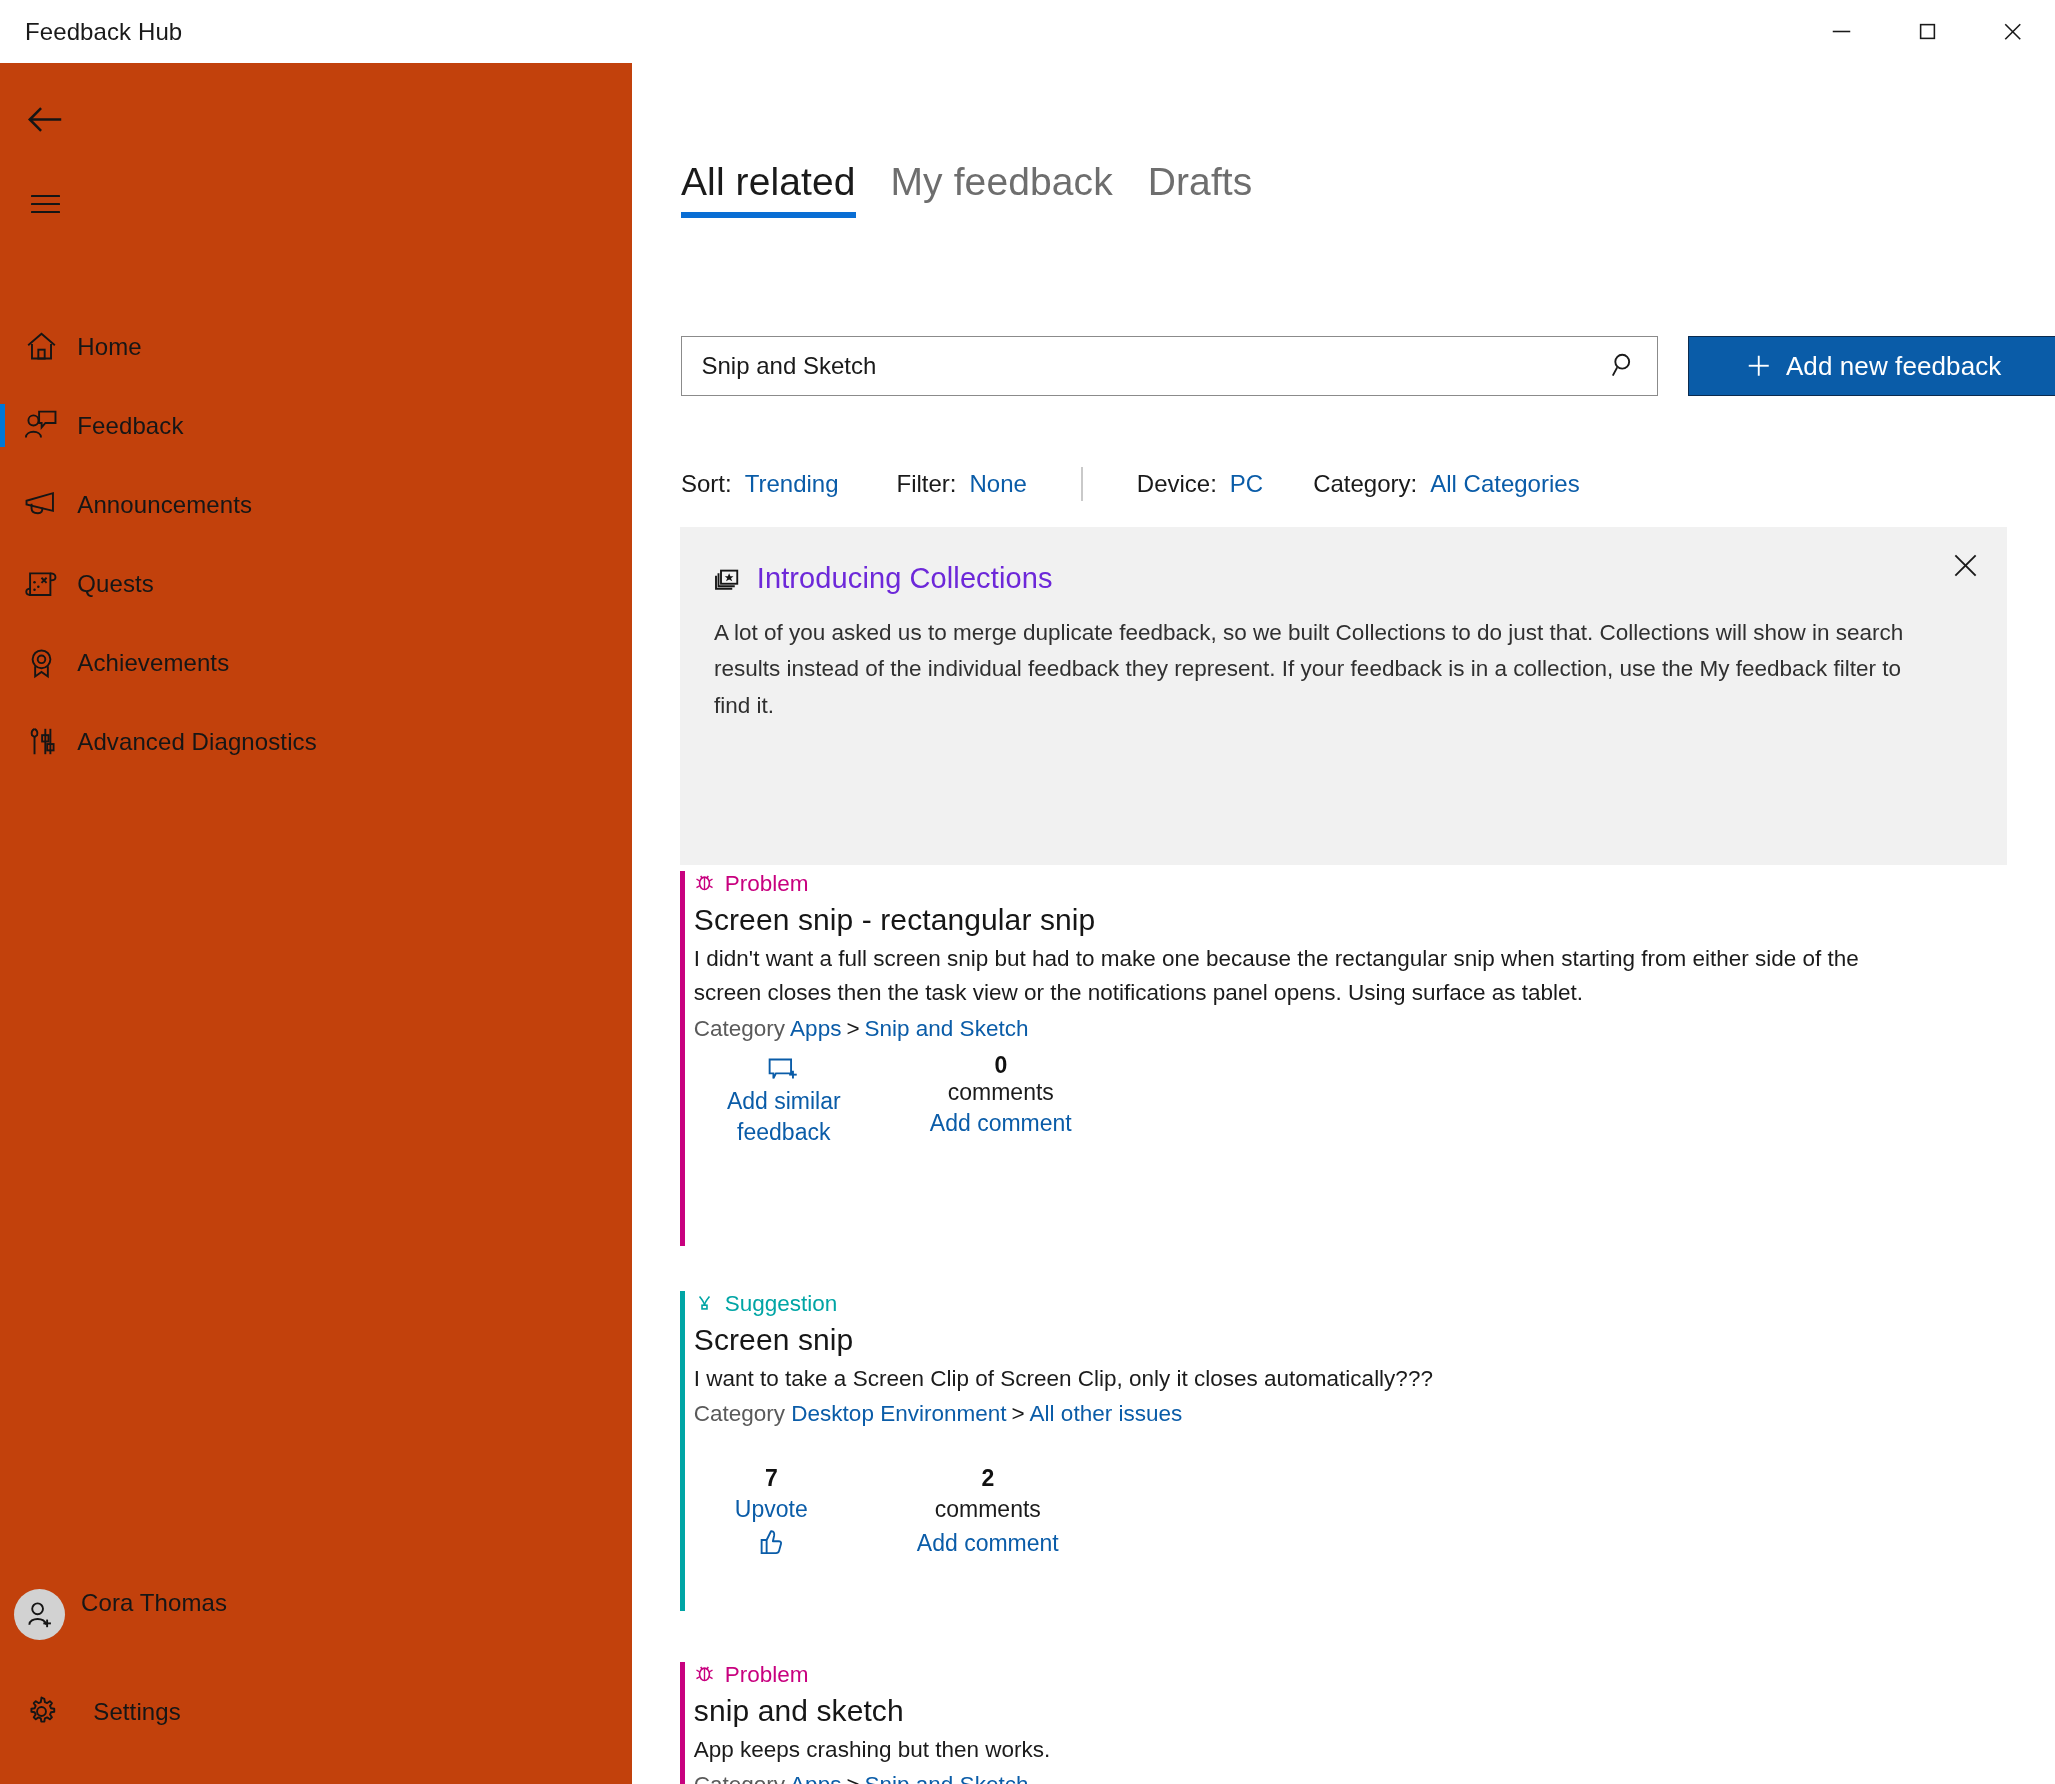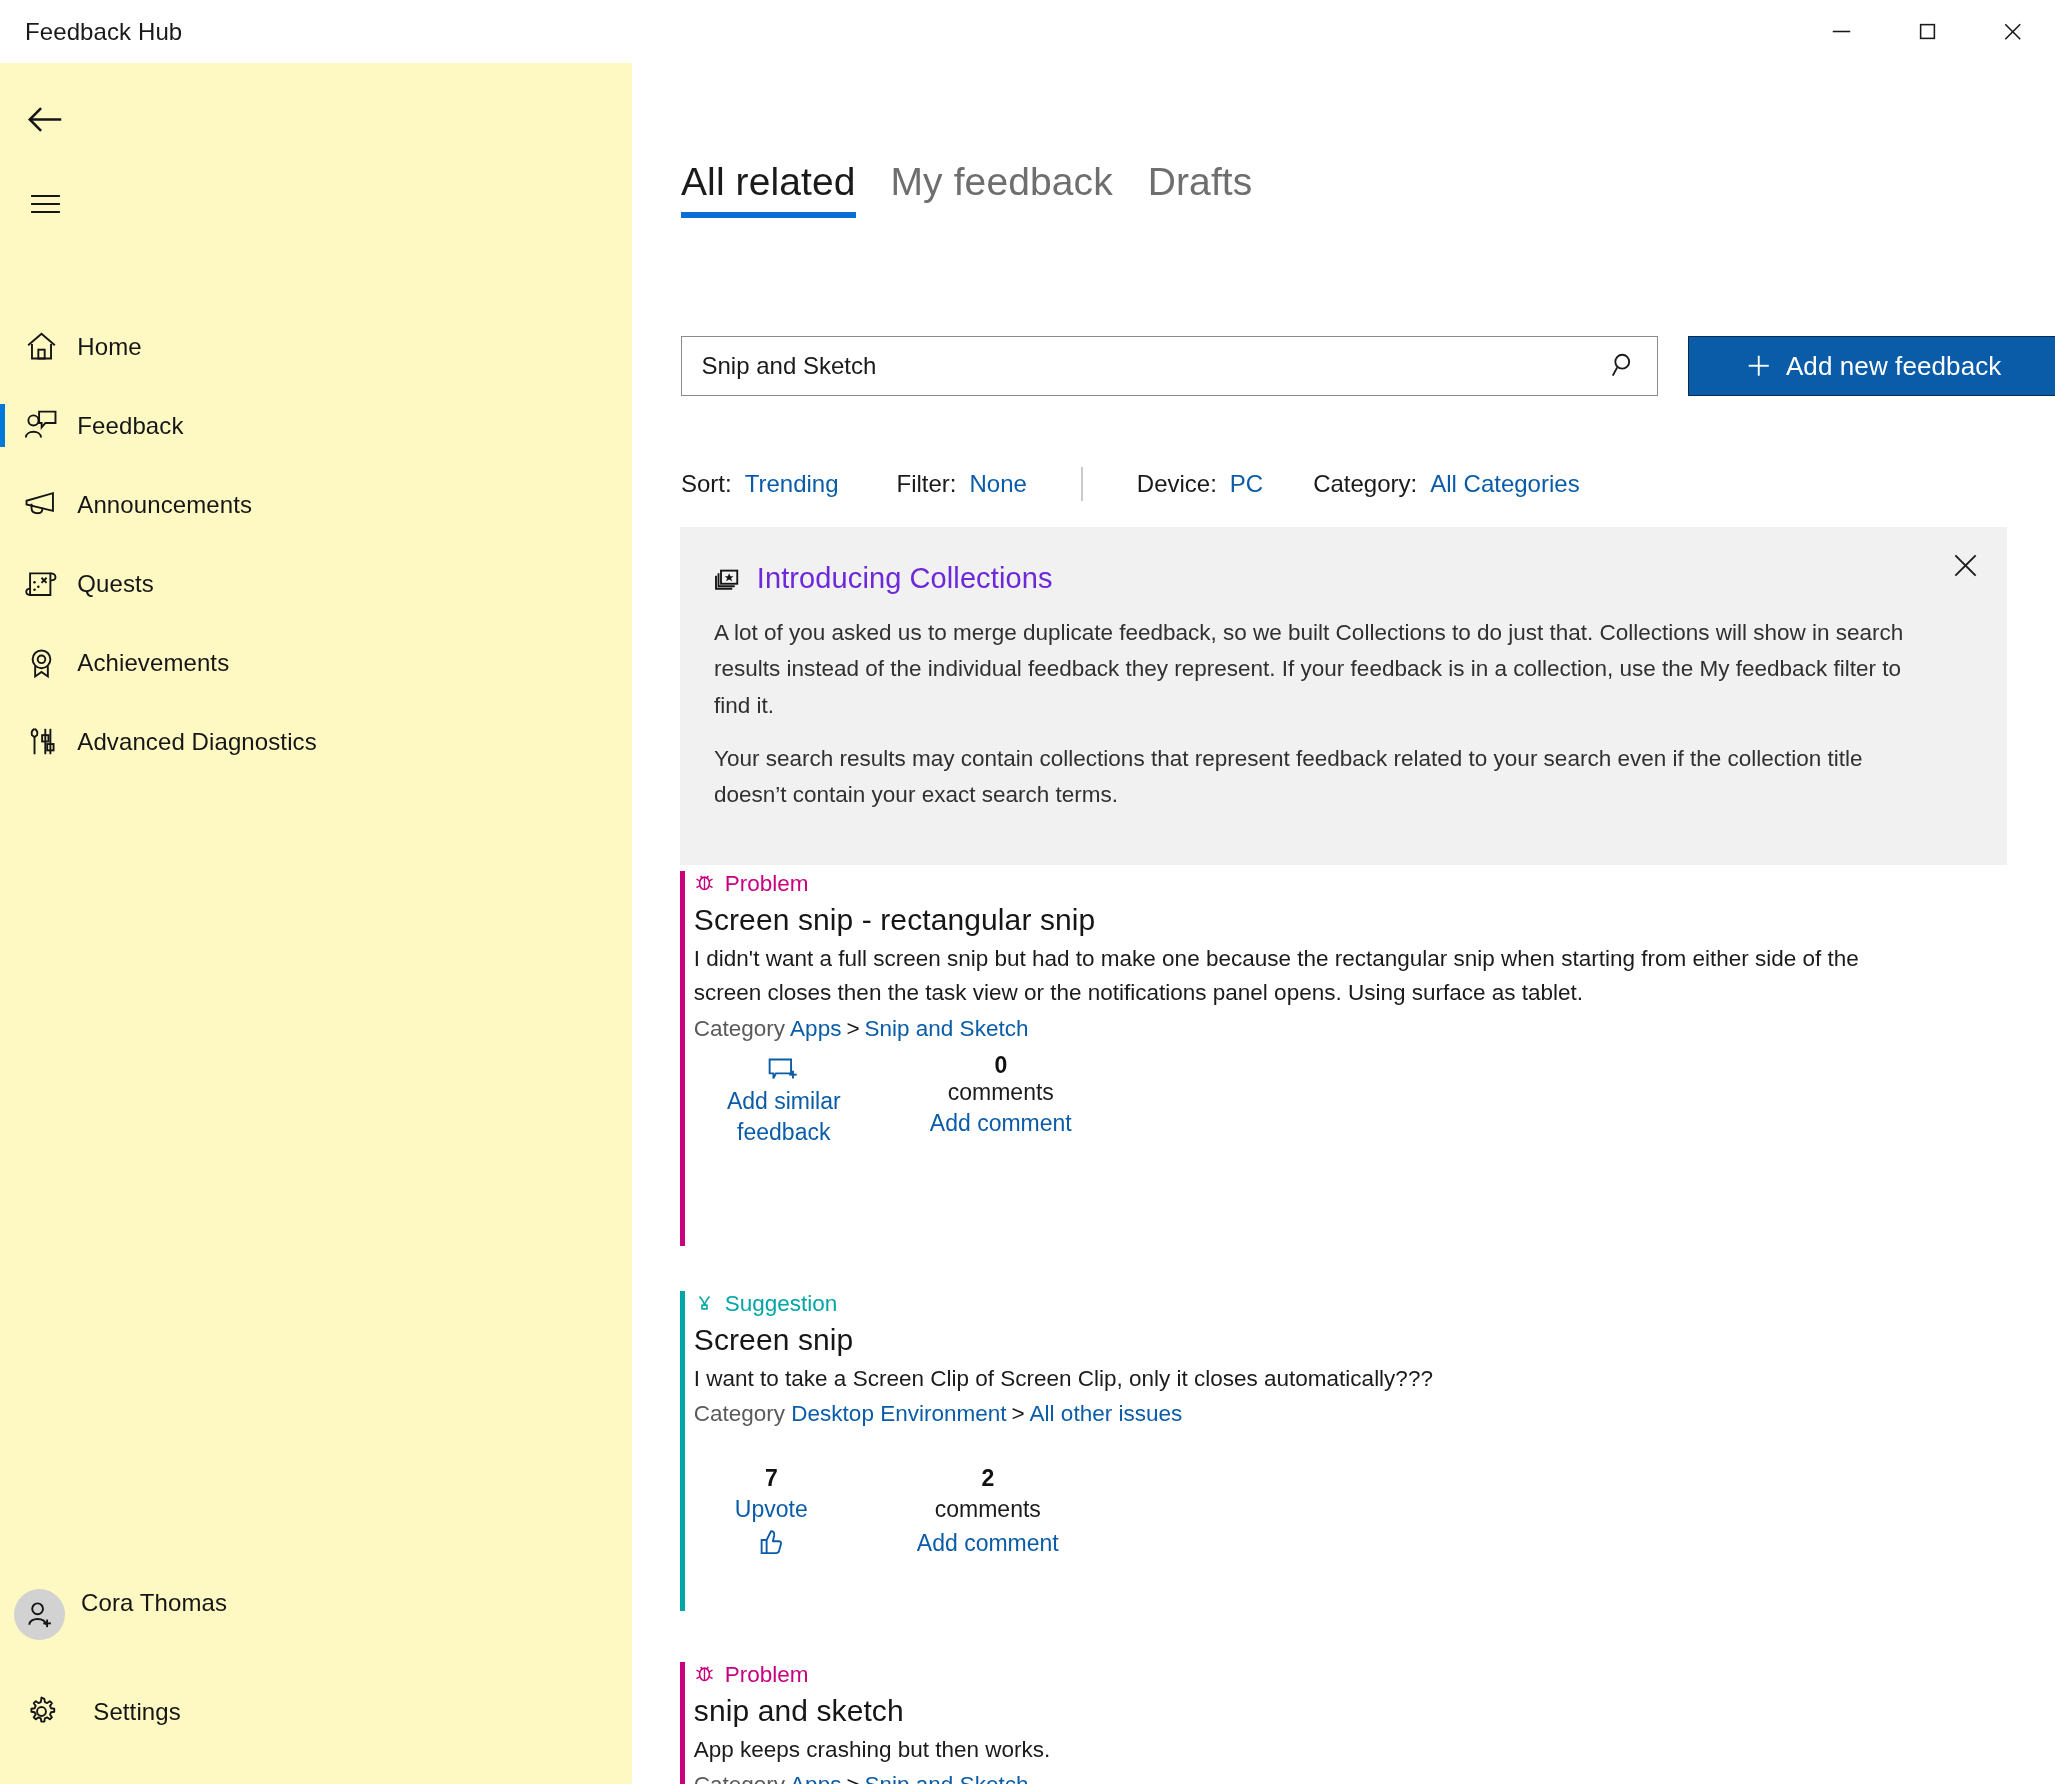--- a/index.html
+++ b/index.html
@@ -29,21 +29,21 @@
   .win-btn {
     width: 86px; height: 63px;
     display: flex; align-items: center; justify-content: center;
   }
   .win-btn svg { display: block; }
 
   
   .sidebar {
     position: absolute; left: 0; top: 63px;
     width: 632px; height: 1722px;
-    background: #fef9c3;
+    background: #c2410c;
   }
   .nav-icon-btn {
     position: absolute; left: 15px;
     width: 60px; height: 60px;
     display: flex; align-items: center; justify-content: center;
   }
   .back-btn  { top: 26px; }
   .hamburger-btn { top: 111px; }
   .hamburger-lines { width: 29px; }
   .hamburger-lines div {
@@ -436,21 +436,20 @@
         <svg width="29" height="27.5" viewBox="0 0 46 44">
           <rect x="11" y="9" width="26" height="21" fill="none" stroke="#151515" stroke-width="3"></rect>
           <path d="M7 13 V34 H33" fill="none" stroke="#151515" stroke-width="3"></path>
           <path d="M3 17 V38 H29" fill="none" stroke="#151515" stroke-width="3"></path>
           <polygon points="24,13 26,18 31,18 27,21 29,26 24,23 19,26 21,21 17,18 22,18" fill="#151515"></polygon>
         </svg>
       </span>
       <span class="banner-title">Introducing Collections</span>
     </div>
     <div class="banner-p banner-p1">A lot of you asked us to merge duplicate feedback, so we built Collections to do just that. Collections will show in search results instead of the individual feedback they represent. If your feedback is in a collection, use the My feedback filter to find it.</div>
-    <div class="banner-p banner-p2">Your search results may contain collections that represent feedback related to your search even if the collection title doesn’t contain your exact search terms.</div>
   </div>
 
   <div class="feed-list">
 
     <div class="feed-item" style="height:394px;">
       <div class="feed-bar" style="background:#c8017f; height:375px;"></div>
       <div class="feed-type" style="color:#c8017f;">
         <span class="ticon">
           <svg width="21" height="21" viewBox="0 0 34 34">
             <ellipse cx="17" cy="20" rx="8" ry="10" fill="none" stroke="#c8017f" stroke-width="2.6"></ellipse>

